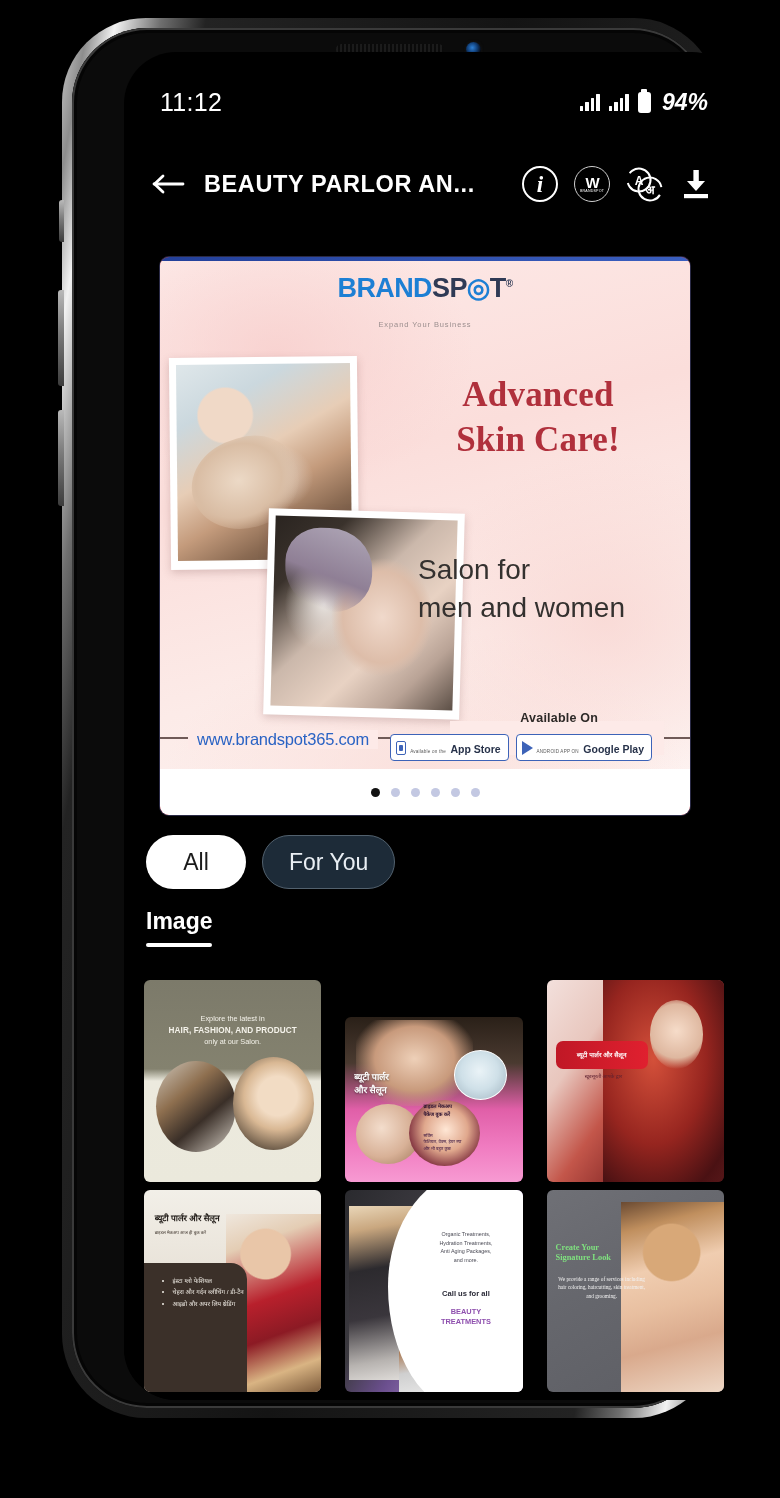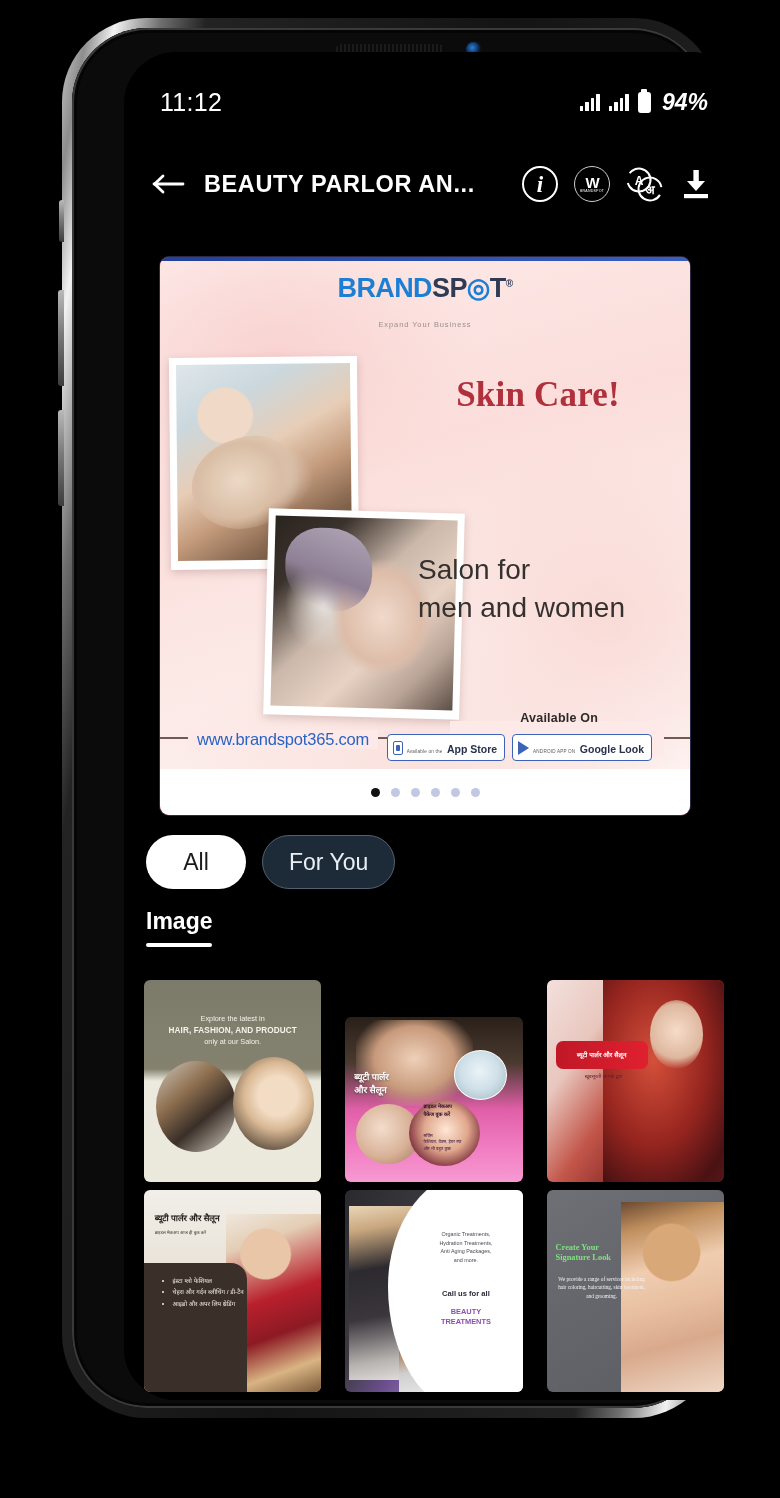--- a/index.html
+++ b/index.html
@@ -386,20 +386,21 @@
             </div>
 
             <div class="photo-tile" id="photo-man">
               <div class="img"></div>
             </div>
             <div class="photo-tile" id="photo-woman">
               <div class="img"></div>
             </div>
 
             <div id="banner-headline">
+              <div>Advanced</div>
               <div>Skin Care!</div>
             </div>
 
             <div id="banner-sub">
               <div>Salon for</div>
               <div>men and women</div>
             </div>
 
             <div id="banner-url-row"></div>
             <div id="badge-mask"></div>
@@ -411,21 +412,21 @@
                 <span class="apple-mark"></span>
                 <span>
                   <span class="sb-sub">Available on the</span>
                   <span class="sb-main">App Store</span>
                 </span>
               </div>
               <div class="store-badge">
                 <span class="play-mark"></span>
                 <span>
                   <span class="sb-sub">ANDROID APP ON</span>
-                  <span class="sb-main">Google Look</span>
+                  <span class="sb-main">Google Play</span>
                 </span>
               </div>
             </div>
           </div>
 
           <div id="carousel-dots">
             <span class="cdot active"></span>
             <span class="cdot"></span>
             <span class="cdot"></span>
             <span class="cdot"></span>

